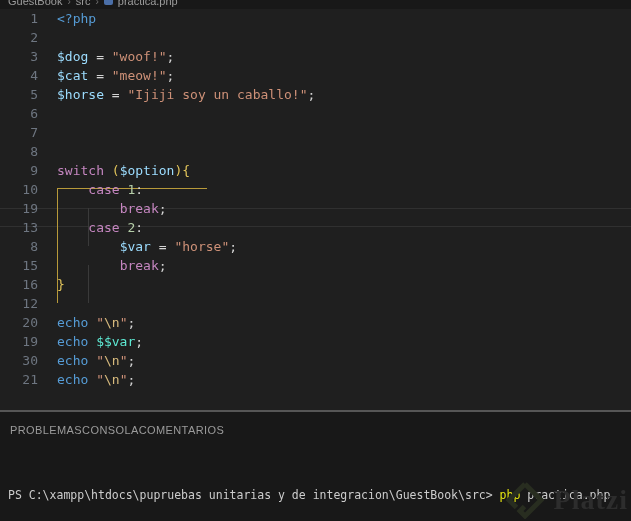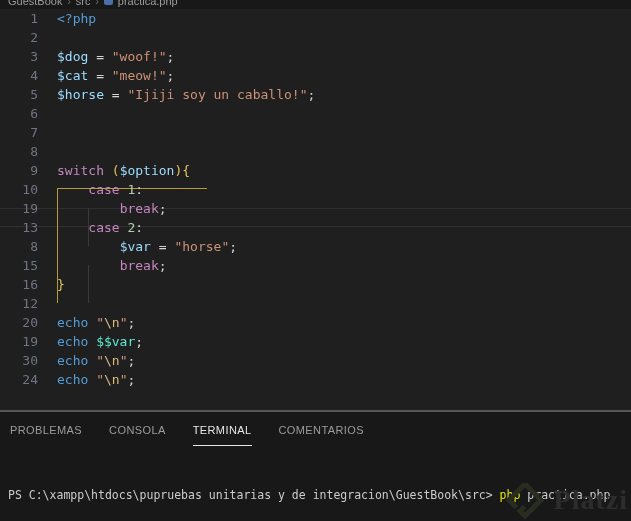--- a/index.html
+++ b/index.html
@@ -28,21 +28,21 @@
   .guide-y-v{left:57px;top:180px;width:1px;height:114px;background:#B89A3A;}
   .guide-y-h{left:57px;top:179px;width:150px;height:1px;background:#B89A3A;}
   .guide-g1{left:88px;top:199px;width:1px;height:38px;background:#3A3A3A;}
   .guide-g2{left:88px;top:256px;width:1px;height:38px;background:#3A3A3A;}
 
   
   .divider{height:2px;background:#565656;}
 
   
   .panel{position:relative;height:109px;background:#181818;}
-  .tabs{display:flex;align-items:stretch;height:34px;padding-left:10px;gap:27px;}
+  .tabs{display:flex;align-items:stretch;height:34px;padding-left:10px;}
   .tab{display:flex;align-items:center;font-size:11px;letter-spacing:.4px;color:#9B9B9B;
        cursor:pointer;border-bottom:1px solid transparent;padding-top:2px;box-sizing:border-box;}
   .tab.active{color:#E7E7E7;border-bottom-color:#E7E7E7;}
 
   .terminal{position:relative;padding:7px 0 0 8px;
        font-family:"DejaVu Sans Mono","Liberation Mono",monospace;font-size:11.5px;
        line-height:17px;color:#CCCCCC;white-space:pre;}
   .t-line{height:17px;}
 
   
@@ -85,31 +85,30 @@
         <div class="line"><span class="ln">10</span><span class="txt"><span style="color: rgb(212, 212, 212);">    </span><span style="color: rgb(197, 134, 192);">case</span><span style="color: rgb(212, 212, 212);"> </span><span style="color: rgb(181, 206, 168);">1</span><span style="color: rgb(212, 212, 212);">:</span></span></div>
         <div class="line"><span class="ln">19</span><span class="txt"><span style="color: rgb(212, 212, 212);">        </span><span style="color: rgb(197, 134, 192);">break</span><span style="color: rgb(212, 212, 212);">;</span></span></div>
         <div class="line"><span class="ln">13</span><span class="txt"><span style="color: rgb(212, 212, 212);">    </span><span style="color: rgb(197, 134, 192);">case</span><span style="color: rgb(212, 212, 212);"> </span><span style="color: rgb(181, 206, 168);">2</span><span style="color: rgb(212, 212, 212);">:</span></span></div>
         <div class="line"><span class="ln">8</span><span class="txt"><span style="color: rgb(212, 212, 212);">        </span><span style="color: rgb(156, 220, 254);">$var</span><span style="color: rgb(212, 212, 212);"> = </span><span style="color: rgb(206, 145, 120);">"horse"</span><span style="color: rgb(212, 212, 212);">;</span></span></div>
         <div class="line"><span class="ln">15</span><span class="txt"><span style="color: rgb(212, 212, 212);">        </span><span style="color: rgb(197, 134, 192);">break</span><span style="color: rgb(212, 212, 212);">;</span></span></div>
         <div class="line"><span class="ln">16</span><span class="txt"><span style="color: rgb(226, 197, 91);">}</span></span></div>
         <div class="line"><span class="ln">12</span><span class="txt"></span></div>
         <div class="line"><span class="ln">20</span><span class="txt"><span style="color: rgb(86, 156, 214);">echo</span><span style="color: rgb(212, 212, 212);"> </span><span style="color: rgb(206, 145, 120);">"</span><span style="color: rgb(215, 186, 125);">\n</span><span style="color: rgb(206, 145, 120);">"</span><span style="color: rgb(212, 212, 212);">;</span></span></div>
         <div class="line"><span class="ln">19</span><span class="txt"><span style="color: rgb(86, 156, 214);">echo</span><span style="color: rgb(212, 212, 212);"> </span><span style="color: #5eead4;">$$var</span><span style="color: rgb(212, 212, 212);">;</span></span></div>
         <div class="line"><span class="ln">30</span><span class="txt"><span style="color: rgb(86, 156, 214);">echo</span><span style="color: rgb(212, 212, 212);"> </span><span style="color: rgb(206, 145, 120);">"</span><span style="color: rgb(215, 186, 125);">\n</span><span style="color: rgb(206, 145, 120);">"</span><span style="color: rgb(212, 212, 212);">;</span></span></div>
-        <div class="line"><span class="ln">24</span><span class="txt"><span style="color: rgb(86, 156, 214);">echo</span><span style="color: rgb(212, 212, 212);"> </span><span style="color: rgb(206, 145, 120);">"</span><span style="color: rgb(215, 186, 125);">\n</span><span style="color: rgb(206, 145, 120);">"</span><span style="color: rgb(212, 212, 212);">;</span></span></div>
+        <div class="line"><span class="ln">21</span><span class="txt"><span style="color: rgb(86, 156, 214);">echo</span><span style="color: rgb(212, 212, 212);"> </span><span style="color: rgb(206, 145, 120);">"</span><span style="color: rgb(215, 186, 125);">\n</span><span style="color: rgb(206, 145, 120);">"</span><span style="color: rgb(212, 212, 212);">;</span></span></div>
       </div>
   </div>
 
   <div class="divider"></div>
 
   <div class="panel">
     <div class="tabs" id="panel-tabs">
         <div class="tab">PROBLEMAS</div>
         <div class="tab">CONSOLA</div>
-        <div class="tab active">TERMINAL</div>
         <div class="tab">COMENTARIOS</div>
       </div>
 
     <div class="terminal">
       <div class="t-line"><span>PS C:\xampp\htdocs\pupruebas unitarias y de integracion\GuestBook\src&gt; </span><span id="t-cmd" style="color: rgb(229, 229, 16);">php</span><span> practica.php</span></div>
       
       
     </div>
 
     <div class="watermark">

